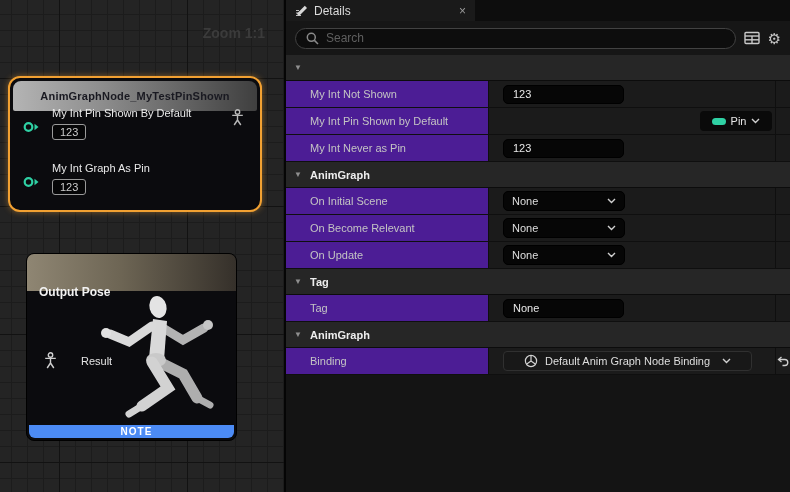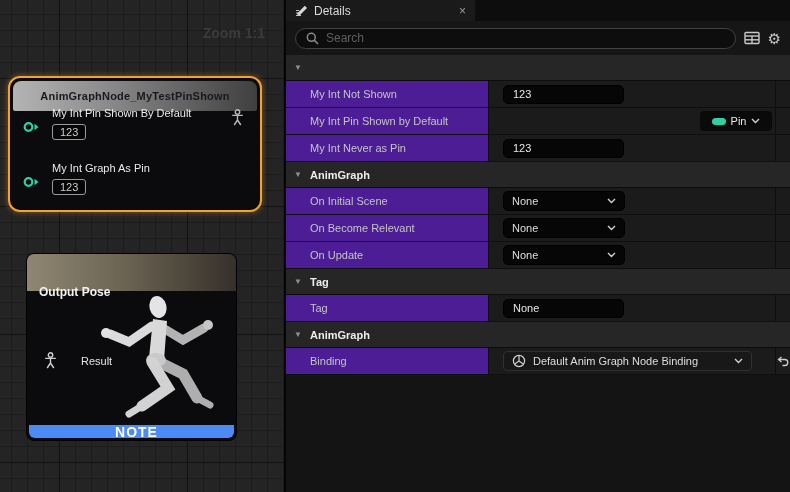--- a/index.html
+++ b/index.html
@@ -41,21 +41,21 @@
   .output-header { height:37px; padding:4px 0 0 12px;
     background:linear-gradient(to right,#8f8673 0%,#6d6554 45%,#35302a 100%); }
   .output-title { font-size:12px; font-weight:bold; color:#f2f2f2;margin-top:27px; }
   .output-subtitle { font-size:11px; font-style:italic; color:#b5a37c; }
   .mannequin-wrap { position:absolute; left:34px; top:34px; width:172px; height:150px; }
   .result-row { position:absolute; left:16px; top:98px; display:flex;
     align-items:center; gap:23px; }
   .result-label { font-size:11px; color:#e4e4e4; }
   .note-bar { position:absolute; left:2px; right:2px; bottom:2px; height:13px;
     background:#4C8BF5; border-radius:0 0 6px 6px; display:flex; align-items:center;
-    justify-content:center; font-size:14px; font-weight:bold; color:#fff;
+    justify-content:center; font-size:10px; font-weight:bold; color:#fff;
     letter-spacing:1px;padding-left:10px; }
 
   .panel-divider { width:2px; background:#050505; }
 
   
   .details-panel { width:504px; height:492px; background:#141414;
     display:flex; flex-direction:column; }
   .tab-bar { height:21px; background:#0d0d0d; display:flex; flex-shrink:0; }
   .tab { display:flex; align-items:center; gap:6px; padding:0 9px; font-size:12px; }
   .tab-active { width:189px; background:#1a1a1a; color:#dcdcdc; }
@@ -93,21 +93,21 @@
     border:1px solid #000; border-radius:5px; display:flex; align-items:center;
     padding:0 8px; }
   .dropdown-label { flex:1; font-size:11px; color:#dedede; }
   .pin-toggle { margin-left:auto; margin-right:3px; width:72px; height:20px;
     background:#0a0a0a; border-radius:4px; display:flex; align-items:center;
     justify-content:center; gap:5px; }
   .pin-pill { width:14px; height:7px; border-radius:3.5px; background:#2FD1A4; }
   .pin-toggle-label { font-size:11px; color:#e6e6e6; }
   .binding-dropdown { margin-left:14px; width:249px; height:20px; background:#181818;
     border:1px solid #303030; border-radius:4px; display:flex; align-items:center;
-    gap:7px; padding:0 8px; }
+    gap:7px; padding:0 20px; }
   .binding-label { flex:1; font-size:11px; color:#dedede; white-space:nowrap; }
   svg { display:block; }
 </style>
 </head>
 <body>
 
 <div class="app">
 
   <div class="graph-panel">
     <div class="zoom-label">Zoom 1:1</div>

